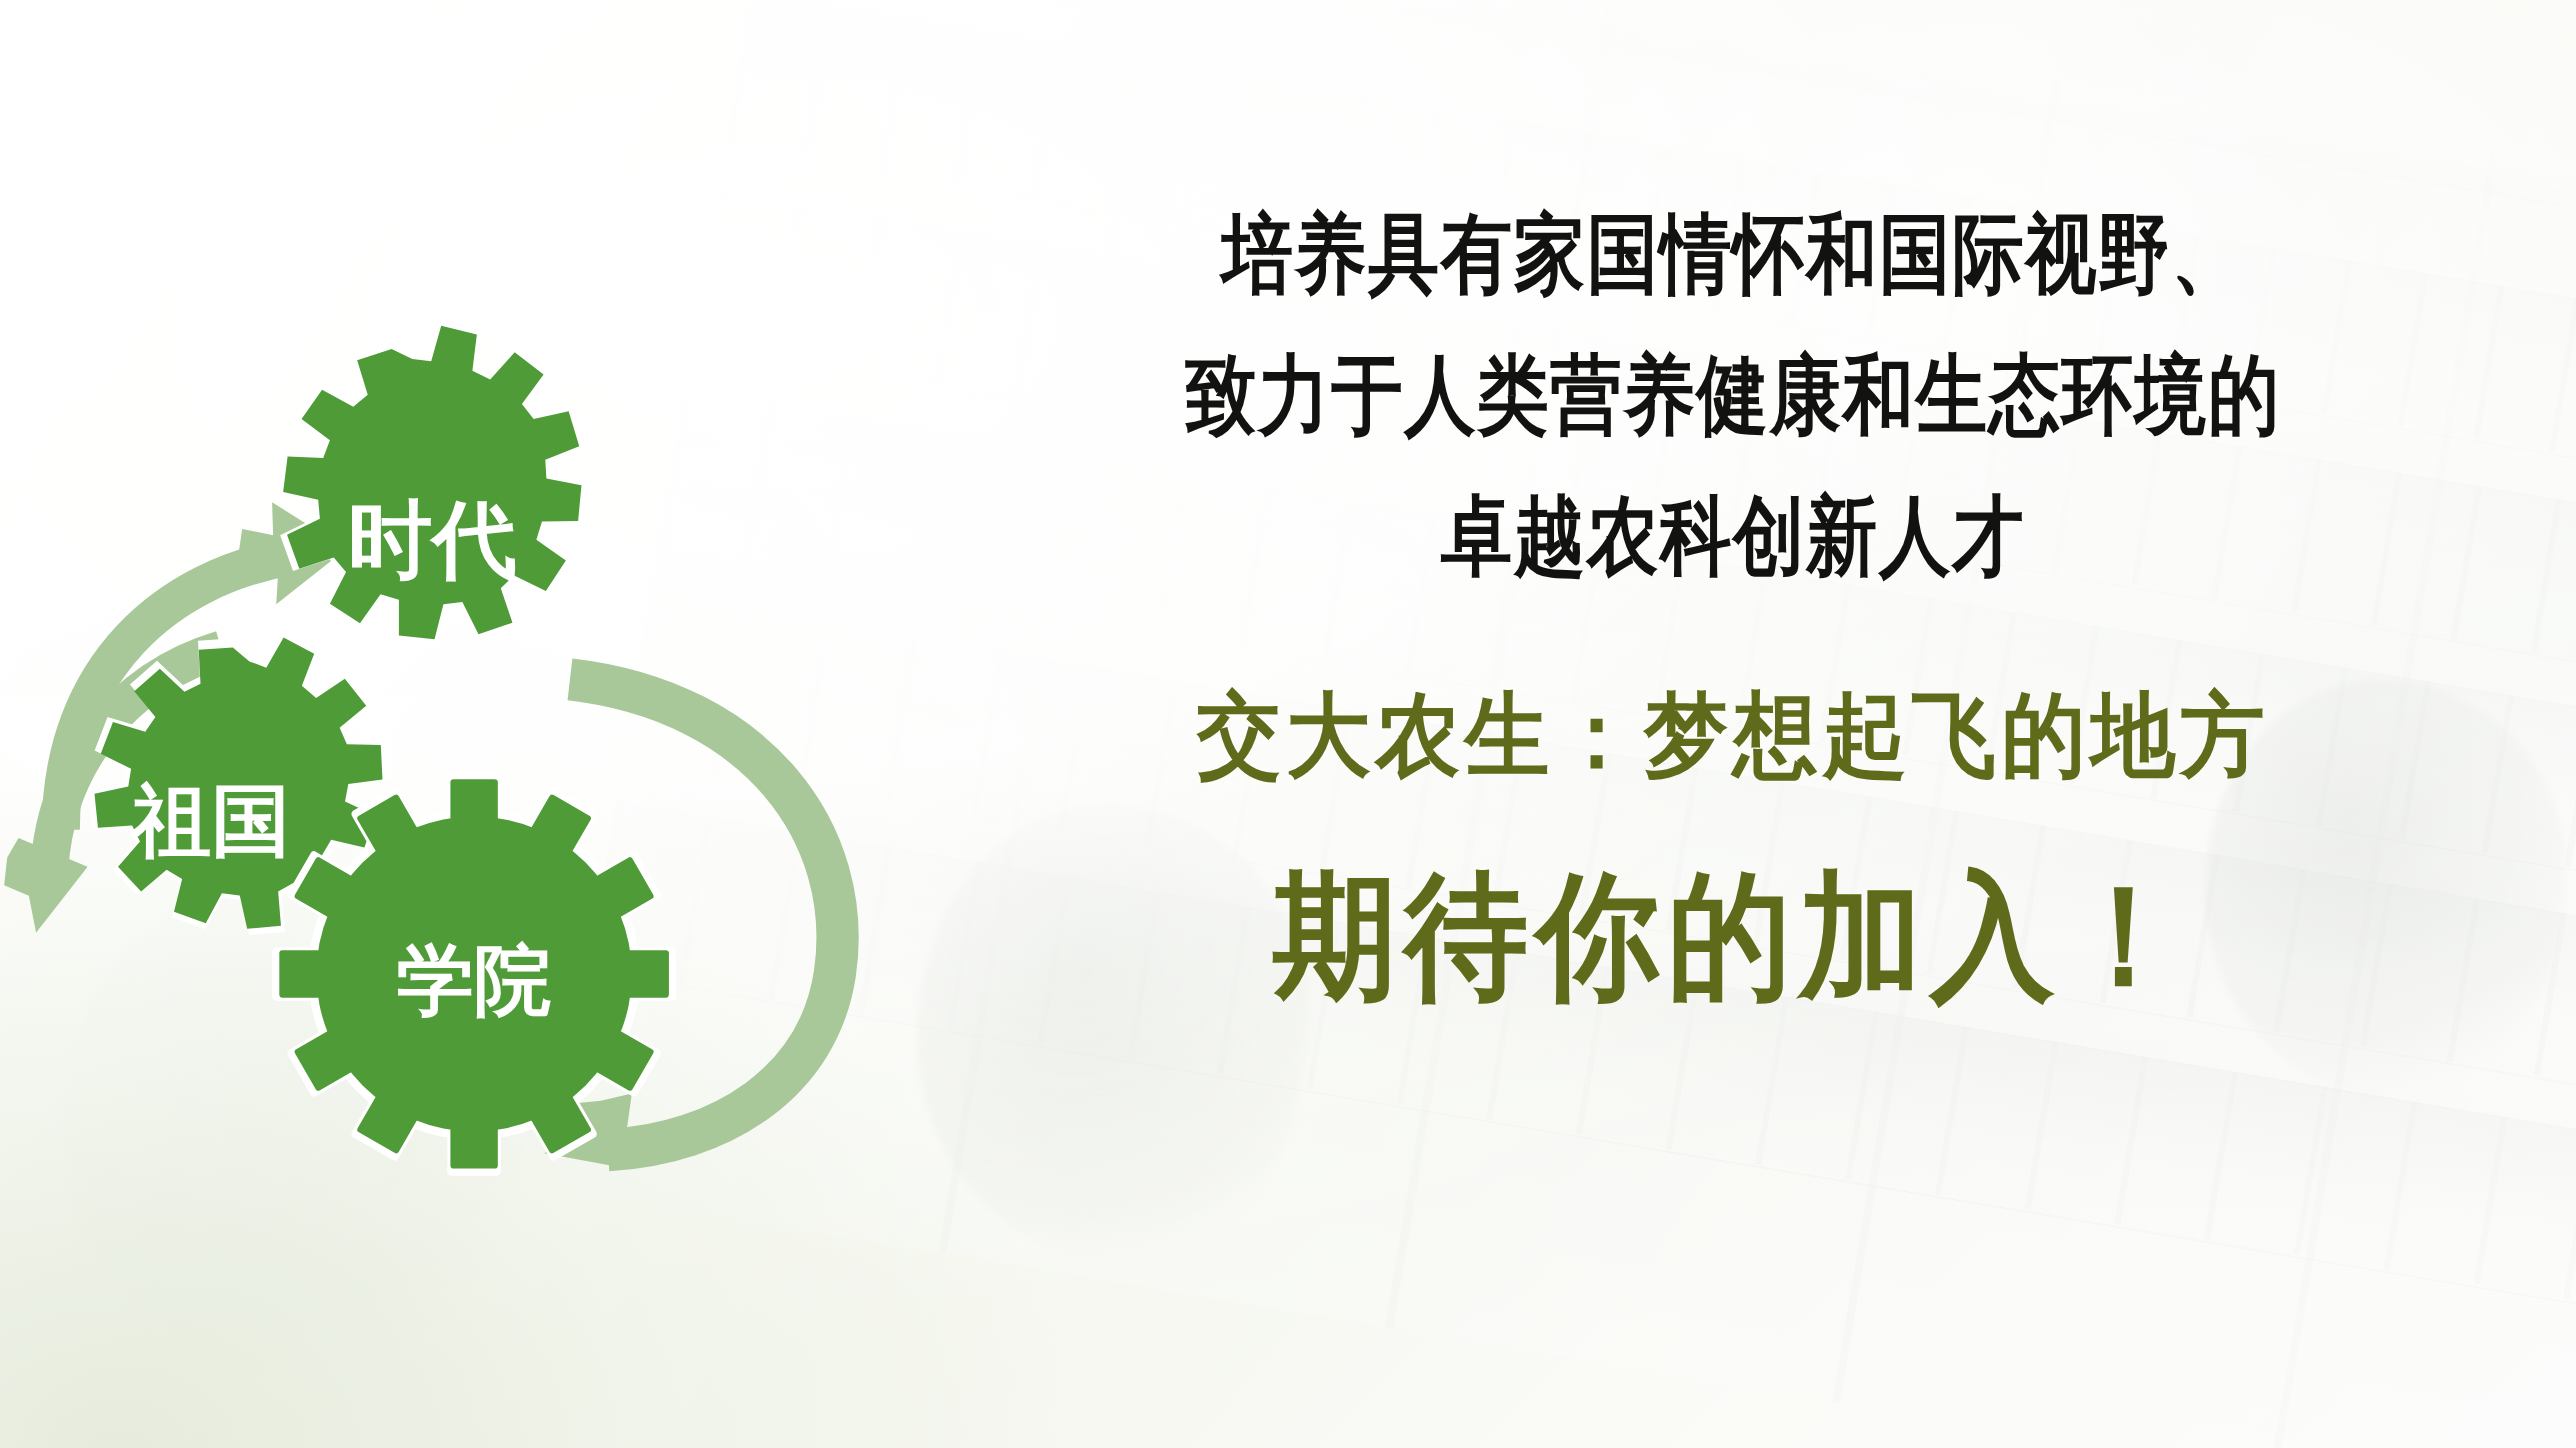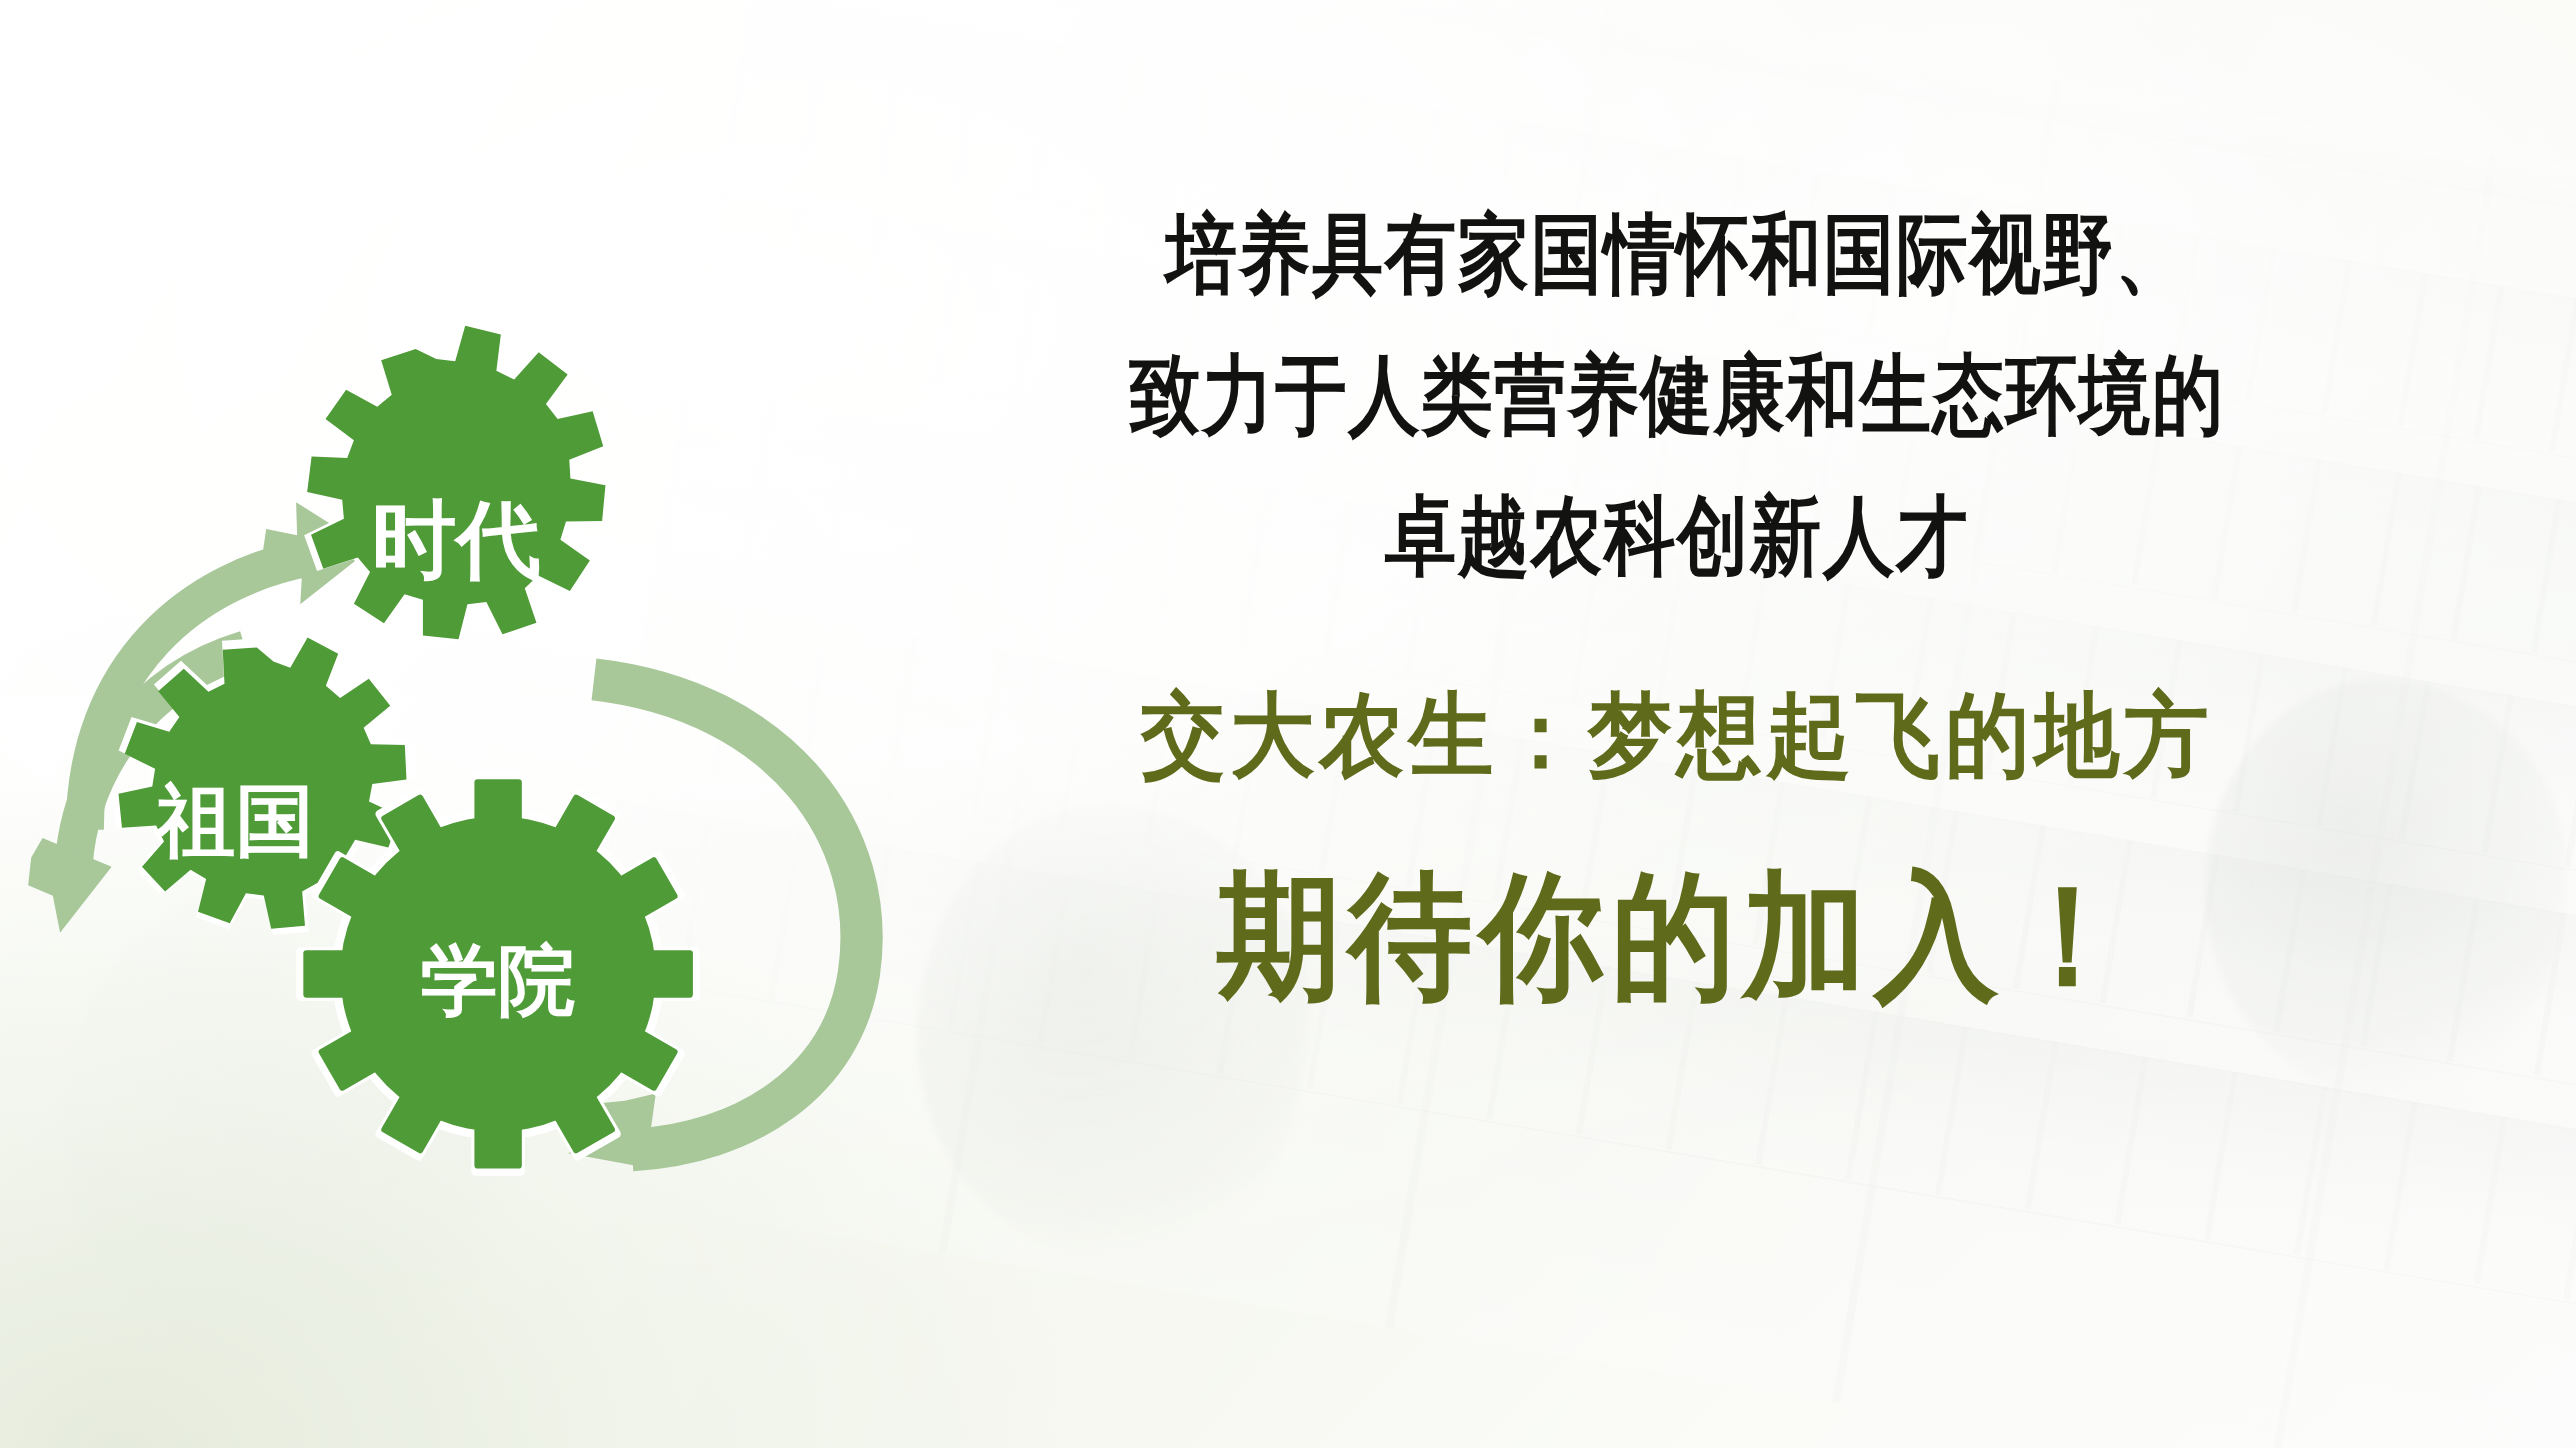--- a/index.html
+++ b/index.html
@@ -77,34 +77,34 @@
   .tint{
     position:absolute;inset:0;
     background:linear-gradient(135deg, rgba(244,247,236,.55) 0%, rgba(238,243,228,.42) 38%, rgba(250,251,246,.30) 70%, rgba(255,255,255,.18) 100%);
   }
   .vign-left{
     position:absolute;left:0;bottom:0;width:46%;height:58%;
     background:radial-gradient(ellipse 100% 100% at 10% 100%, rgba(222,229,211,.72) 0%, rgba(232,238,224,.45) 45%, rgba(255,255,255,0) 80%);
   }
 
   
-  #gears{position:absolute;left:0;top:289px;width:907px;height:927px;padding-left:24px;}
+  #gears{position:absolute;left:0;top:289px;width:907px;height:927px;}
   #gears svg{width:100%;height:100%;display:block;overflow:visible;}
   .gear-label{
     fill:#ffffff;
     font-family:"Liberation Serif","DejaVu Serif",serif;
     font-weight:700;
     text-anchor:middle;
     dominant-baseline:central;
   }
 
   
   #copy{
     position:absolute;
-    left:1002px;top:185px;width:1350px;
+    left:1058px;top:185px;width:1350px;
   }
   .mission{
     text-align:center;
     color:#121210;
     font-family:"Liberation Serif","DejaVu Serif",serif;
     font-weight:700;
     font-size:87px;
     line-height:1.62;
     letter-spacing:2.1px;
     transform:scaleX(.82);

